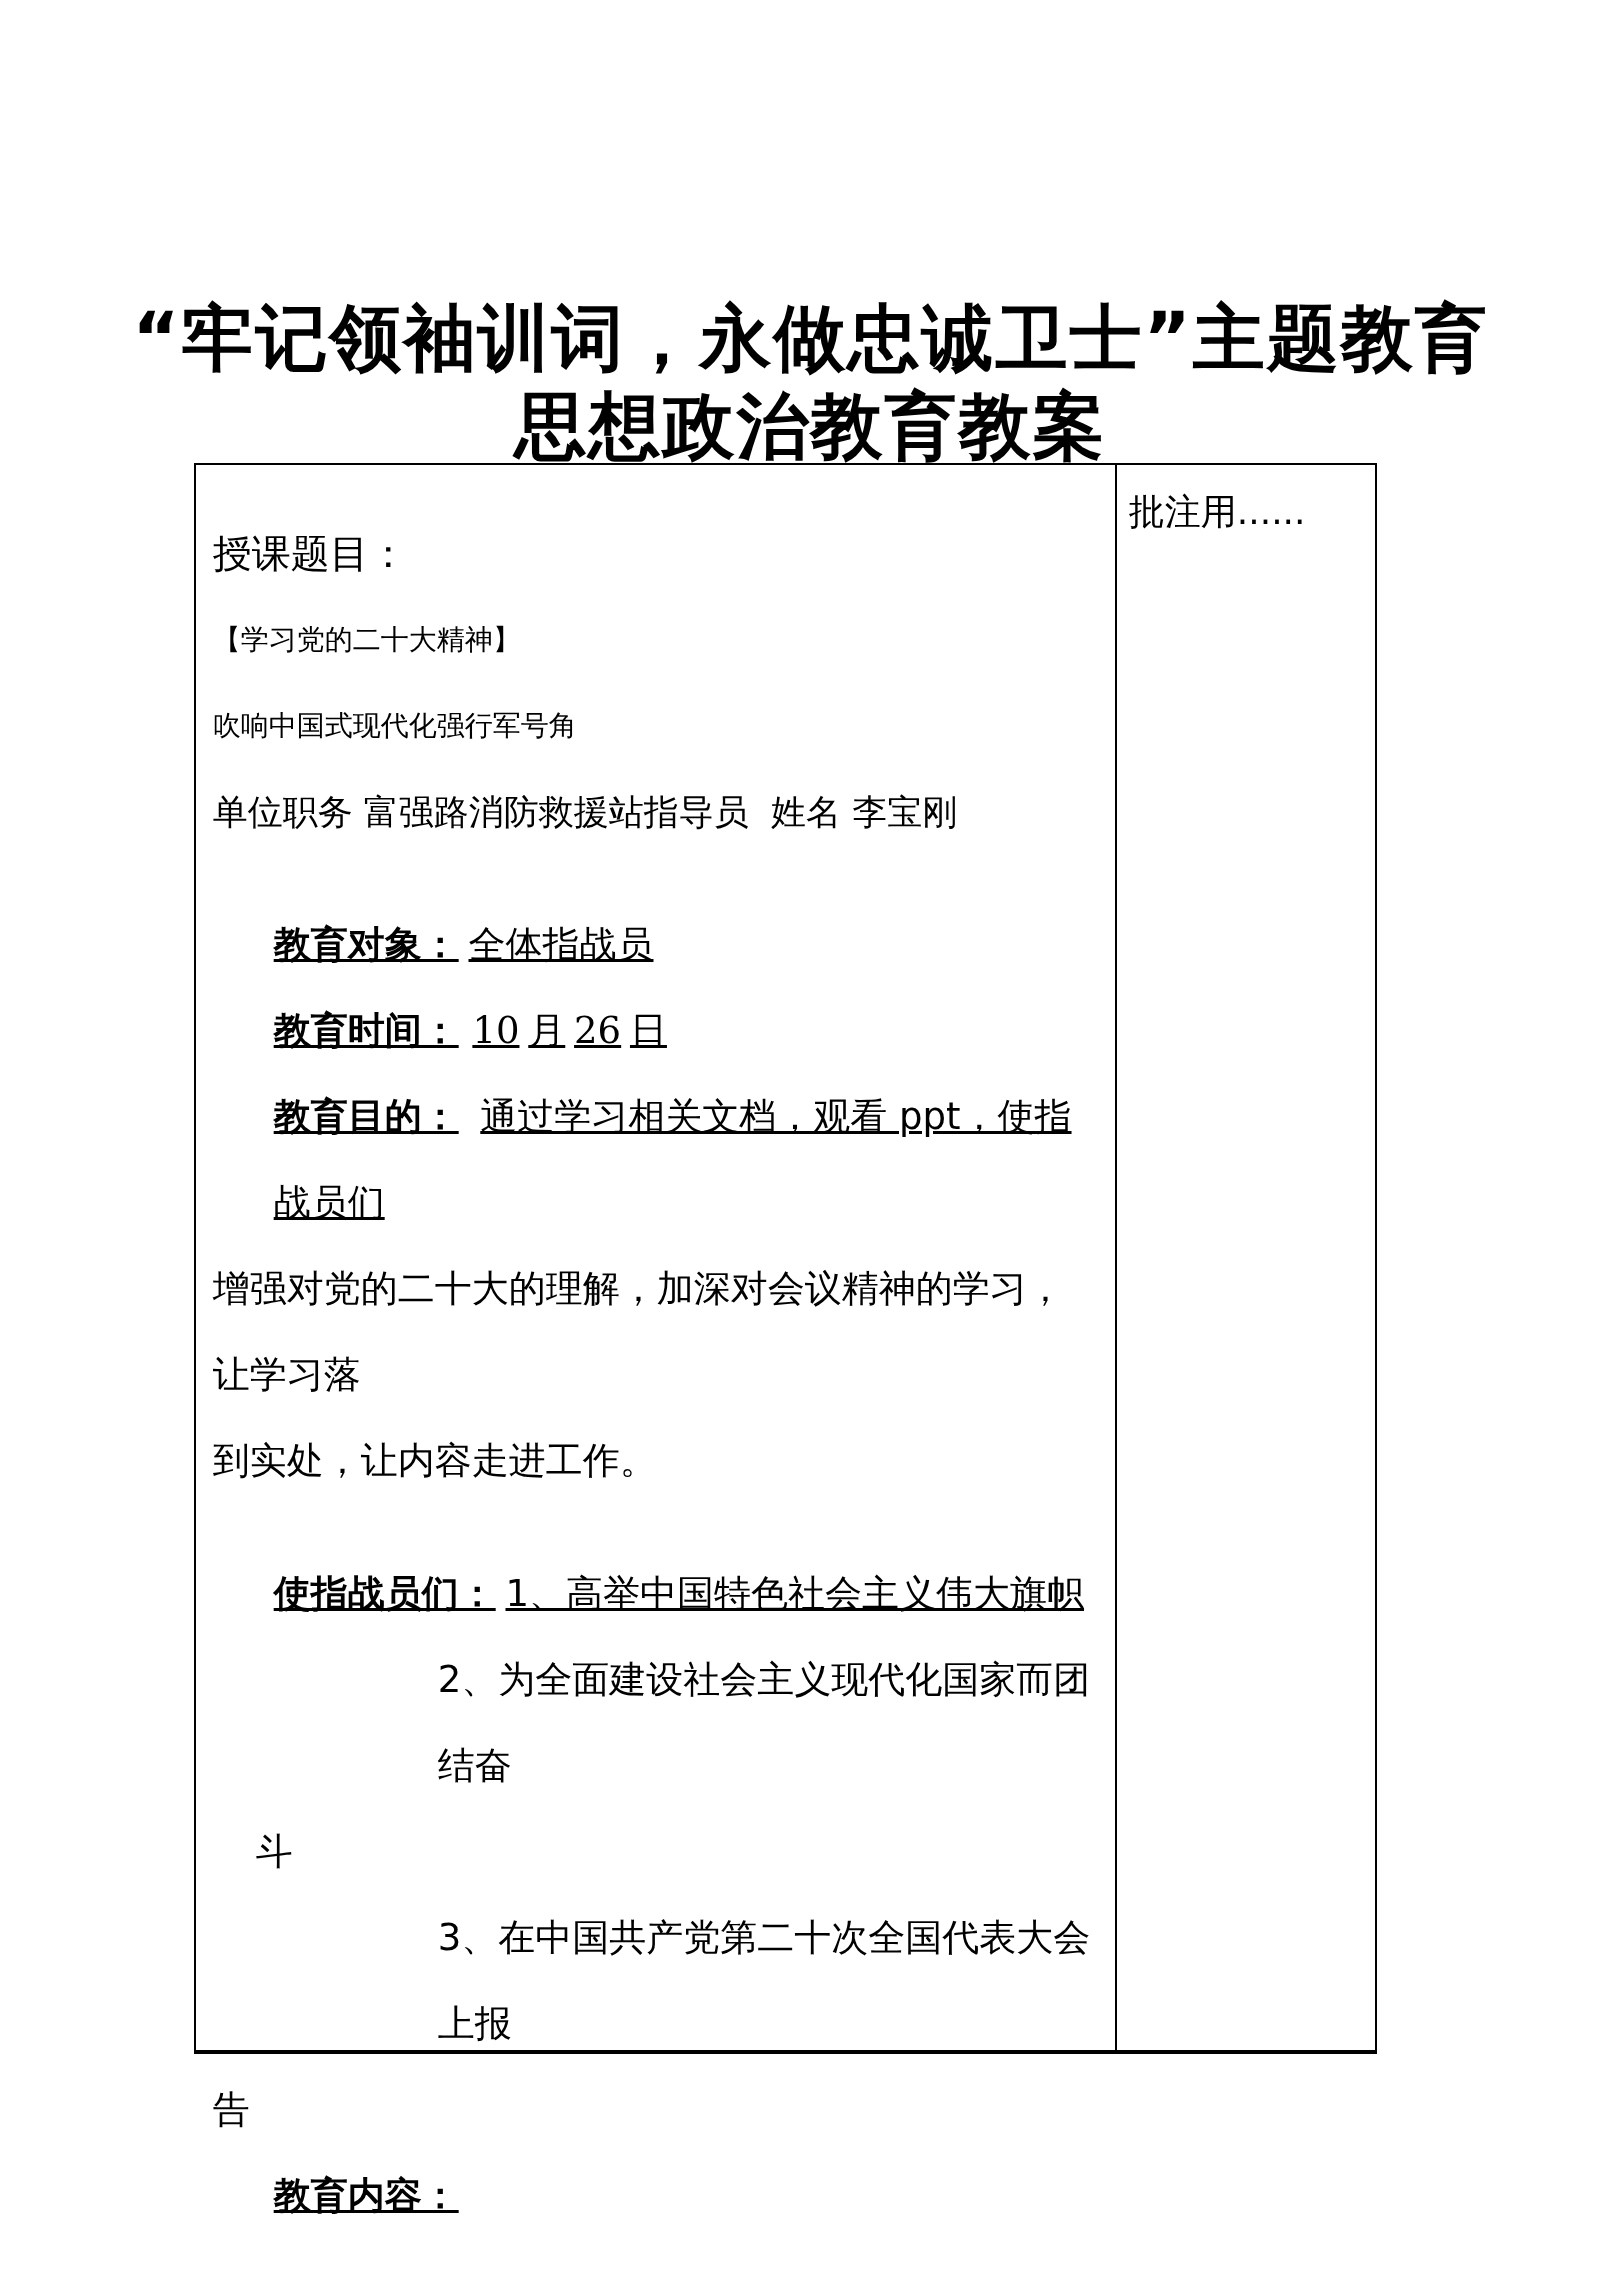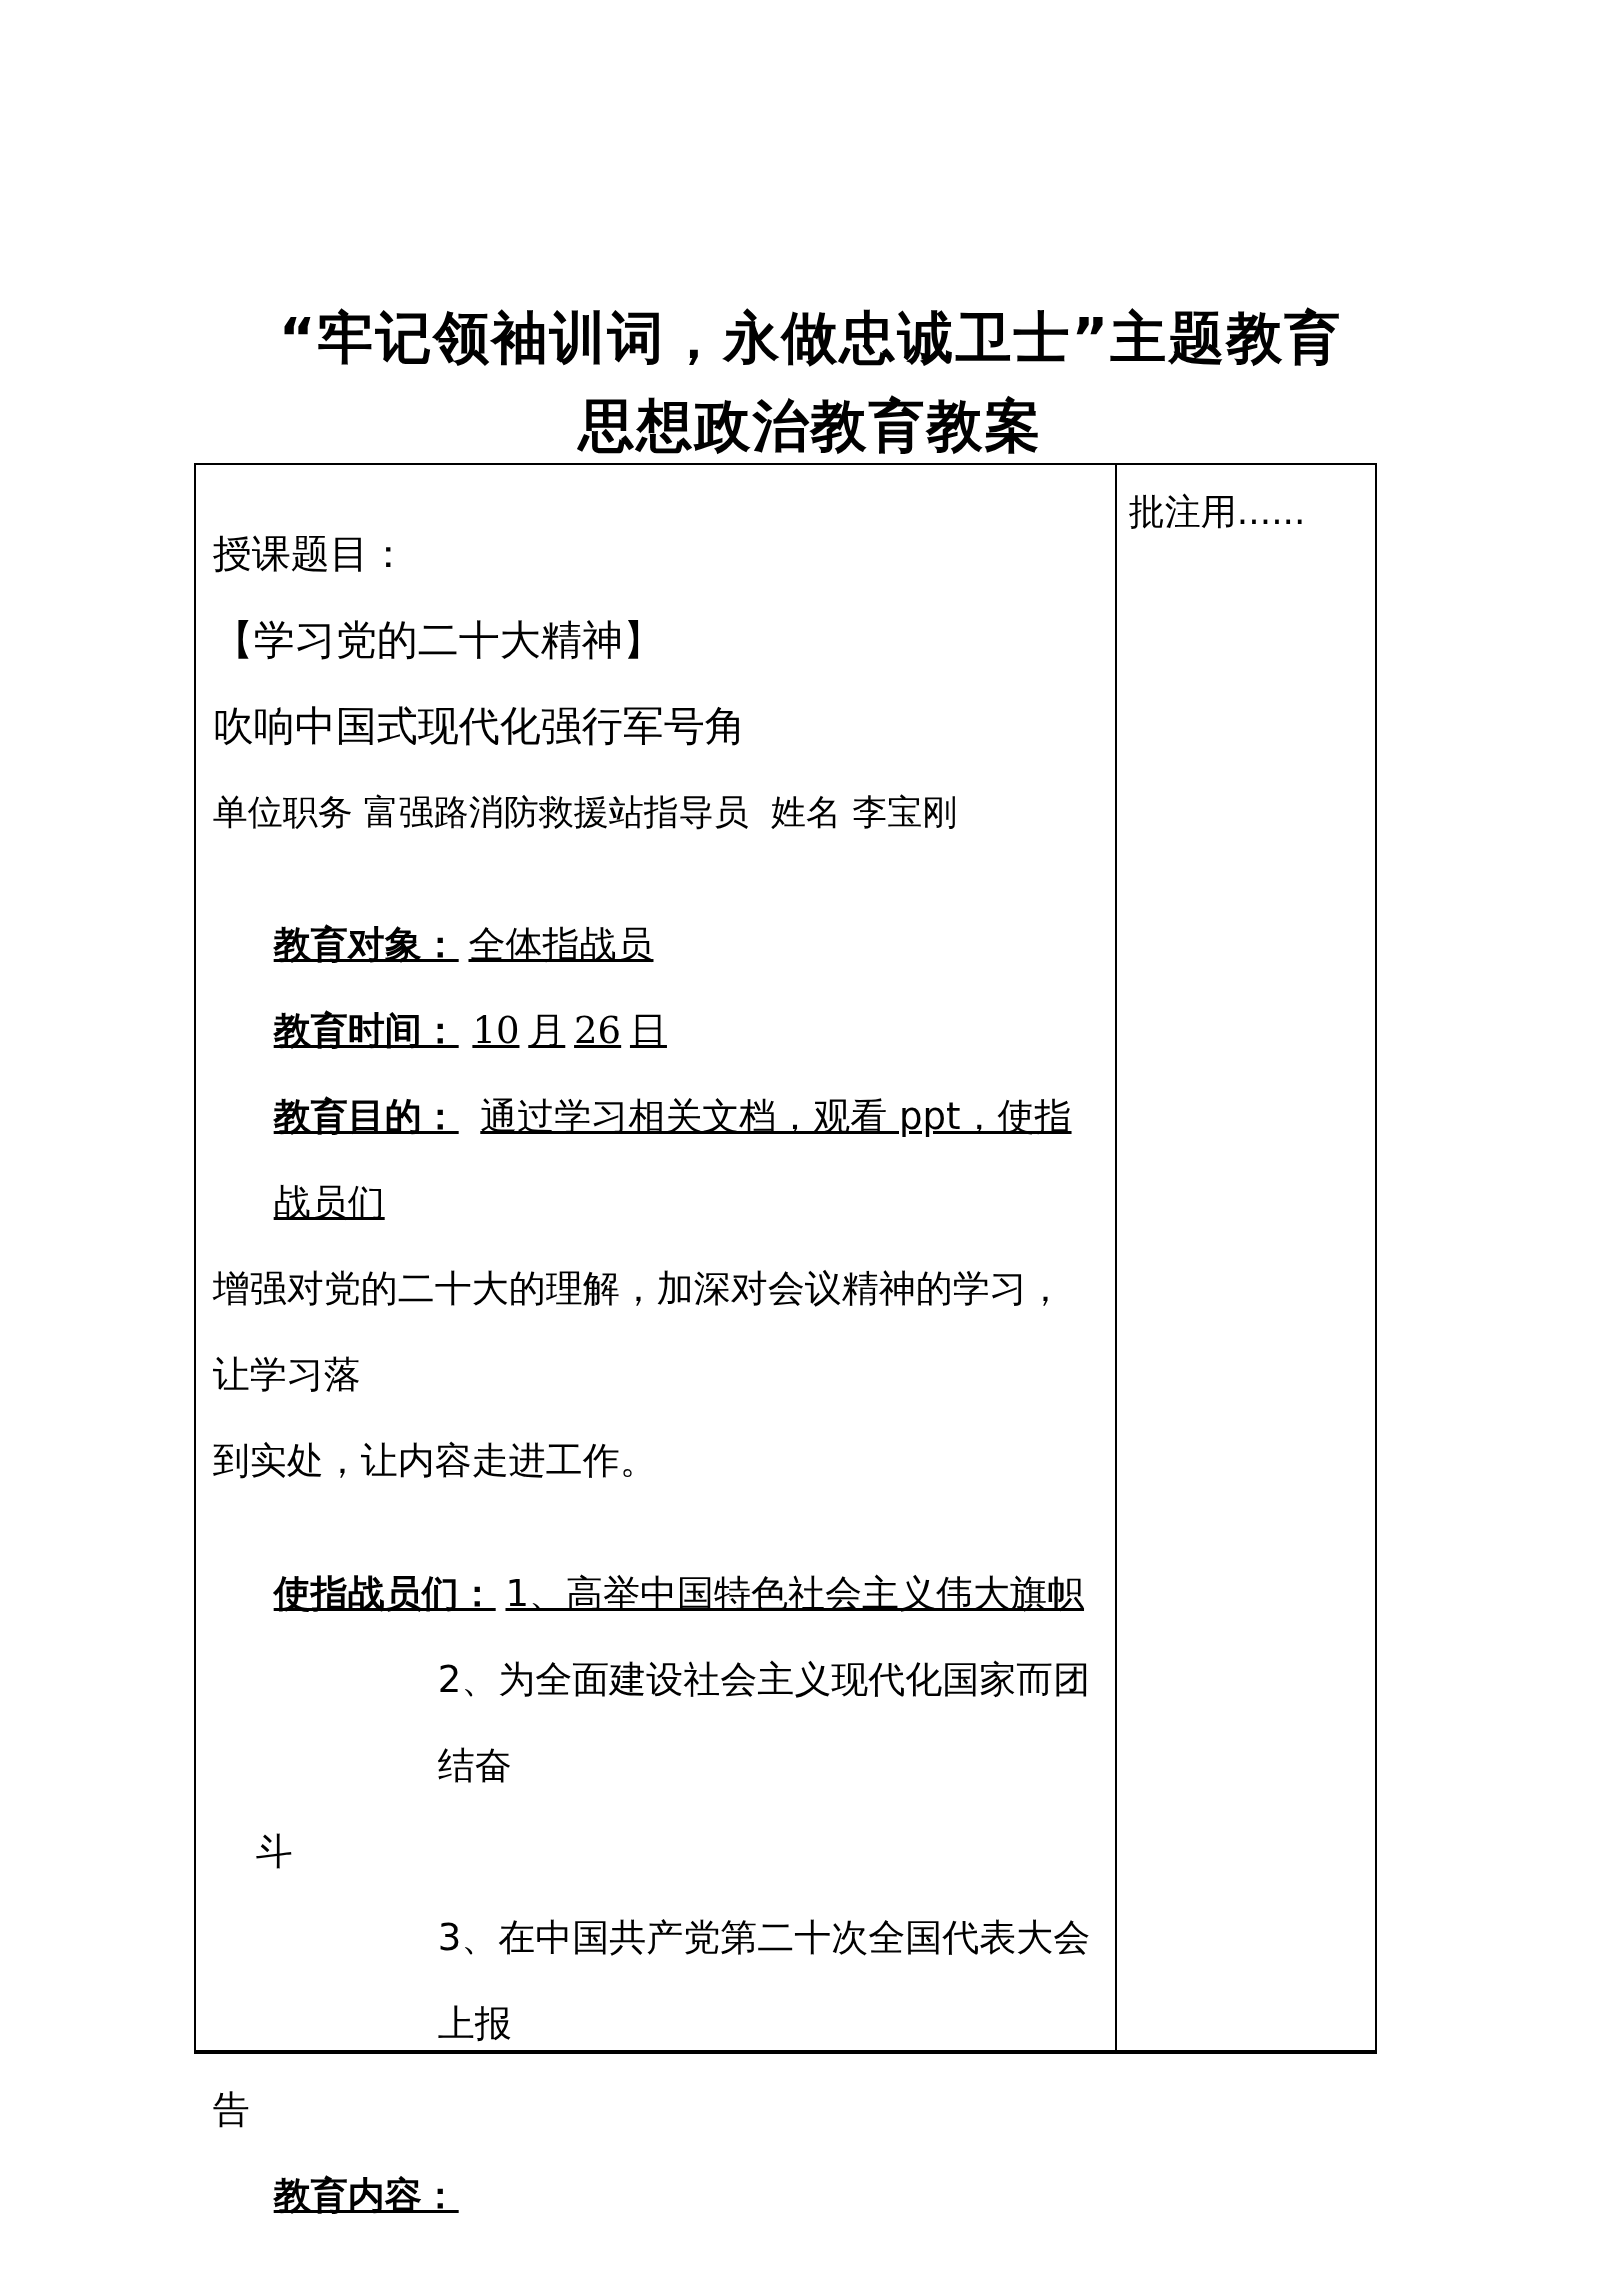--- a/index.html
+++ b/index.html
@@ -11,21 +11,21 @@
     position: relative;
     overflow: hidden;
   }
 
   
   .doc-title {
     position: absolute;
     top: 294px; left: 0; width: 1621px;
     text-align: center;
     font-weight: bold;
-    font-size: 56px;
+    font-size: 72px;
     line-height: 88px;
     letter-spacing: 2px;
   }
 
   
   .lesson-table {
     position: absolute;
     left: 194px; top: 463px;
     width: 1183px; height: 1591px;
     box-sizing: border-box;
@@ -45,21 +45,21 @@
     flex: 1;
     padding: 3.9px 9.8px 0 11.8px;
     font-size: 36px;
     line-height: 86px;
   }
 
   
   .ln { font-size: 37px; line-height: 86px; }
   .ln-center { text-align: left; }
   .ln-head { font-size: 39px; }
-  .ln-topic { font-size: 41px; }
+  .ln-topic { font-size: 28px; }
   .ln-small { font-size: 35px; }
   .pre { white-space: pre; }
   .spacer { height: 47px; }
 
   .lbl { font-weight: bold; }
   .ind-lbl { padding-left: 61px; text-decoration: underline; }      
   .ind-item { padding-left: 225px; }    
   .ind-dou { padding-left: 43px; }      
 
   .val { padding-left: 9.8px; }

